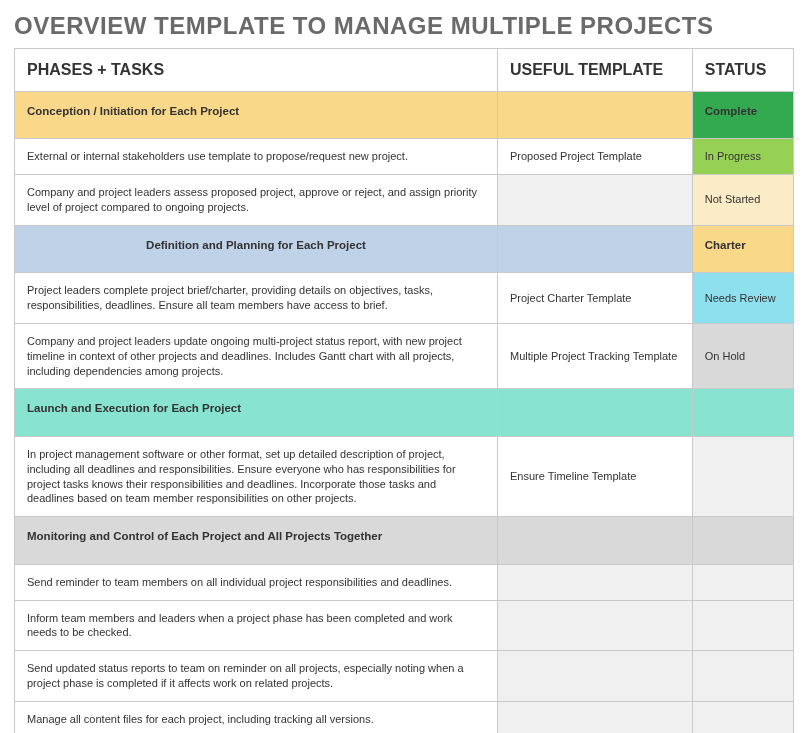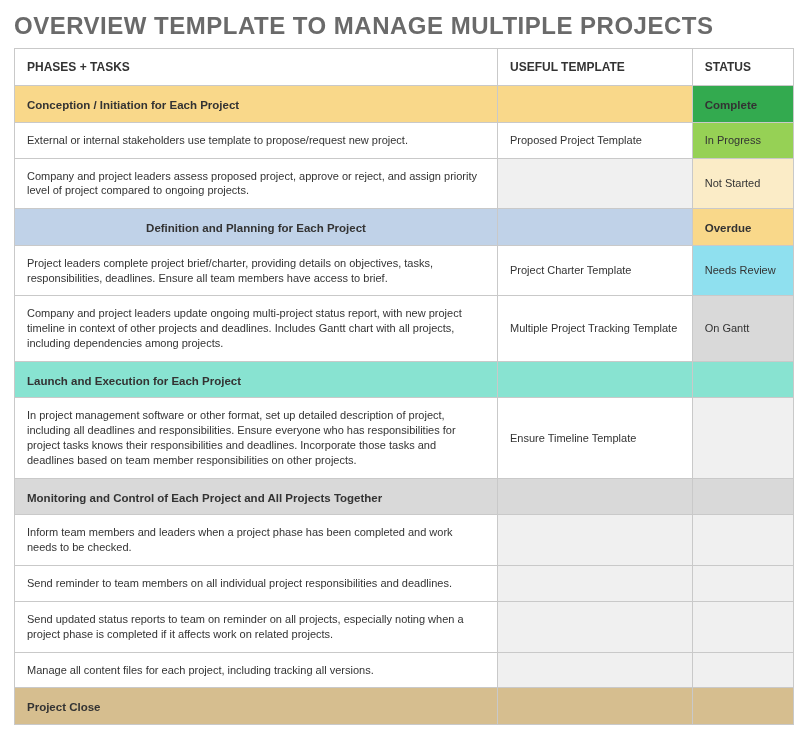--- a/index.html
+++ b/index.html
@@ -29,28 +29,28 @@
     border: 1px solid #c9c9c9;
     padding: 10px 12px;
     text-align: left;
     vertical-align: middle;
     font-size: 11px;
     line-height: 1.35;
   }
   th {
     background: #ffffff;
     font-weight: bold;
-    font-size: 12px;
+    font-size: 16px;
     color: #333;
   }
   .phase-row td {
     font-weight: bold;
     font-size: 11.5px;
     padding-top: 12px;
-    padding-bottom: 8px;
+    padding-bottom: 19px;
   }
   .task-row td.template-cell,
   .task-row td.status-cell,
   .phase-row td.template-cell,
   .phase-row td.status-cell {
     background: #f0f0f0;
   }
   .task-row td.template-cell.has-text {
     background: #ffffff;
   }
@@ -98,54 +98,54 @@
         <td class="status-cell st-inprogress">In Progress</td>
       </tr>
       <tr class="task-row">
         <td>Company and project leaders assess proposed project, approve or reject,  and assign priority level of project compared to ongoing projects.</td>
         <td class="template-cell"></td>
         <td class="status-cell st-notstarted">Not Started</td>
       </tr>
       <tr class="phase-row">
         <td class="bg-blue">Definition and Planning for Each Project</td>
         <td class="template-cell bg-blue"></td>
-        <td class="status-cell st-overdue">Overdue</td>
+        <td class="status-cell st-overdue">Charter</td>
       </tr>
       <tr class="task-row">
         <td>Project leaders complete project brief/charter, providing details on objectives, tasks, responsibilities, deadlines. Ensure all team members have access to brief.</td>
         <td class="template-cell has-text">Project Charter Template</td>
         <td class="status-cell st-review">Needs Review</td>
       </tr>
       <tr class="task-row">
         <td>Company and project leaders update ongoing multi-project status report, with new project timeline in context of other projects and deadlines. Includes Gantt chart with all projects, including dependencies among projects.</td>
         <td class="template-cell has-text">Multiple Project Tracking Template</td>
-        <td class="status-cell st-onhold">On Gantt</td>
+        <td class="status-cell st-onhold">On Hold</td>
       </tr>
       <tr class="phase-row">
         <td class="bg-teal">Launch and Execution for Each Project</td>
         <td class="template-cell bg-teal"></td>
         <td class="status-cell bg-teal"></td>
       </tr>
       <tr class="task-row">
         <td>In project management software or other format, set up detailed description of project, including all deadlines and responsibilities. Ensure everyone who has responsibilities for project tasks knows their responsibilities and deadlines. Incorporate those tasks and deadlines based on team member responsibilities on other projects.</td>
         <td class="template-cell has-text">Ensure Timeline Template</td>
         <td class="status-cell"></td>
       </tr>
       <tr class="phase-row">
         <td class="bg-gray">Monitoring and Control of Each Project and All Projects Together</td>
         <td class="template-cell bg-gray"></td>
         <td class="status-cell bg-gray"></td>
       </tr>
       <tr class="task-row">
-        <td>Inform team members and leaders when a project phase has been completed and work needs to be checked.</td>
+        <td>Send reminder to team members on all individual project responsibilities and deadlines.</td>
         <td class="template-cell"></td>
         <td class="status-cell"></td>
       </tr>
       <tr class="task-row">
-        <td>Send reminder to team members on all individual project responsibilities and deadlines.</td>
+        <td>Inform team members and leaders when a project phase has been completed and work needs to be checked.</td>
         <td class="template-cell"></td>
         <td class="status-cell"></td>
       </tr>
       <tr class="task-row">
         <td>Send updated status reports to team on reminder on all projects, especially noting when a project phase is completed if it affects work on related projects.</td>
         <td class="template-cell"></td>
         <td class="status-cell"></td>
       </tr>
       <tr class="task-row">
         <td>Manage all content files for each project, including tracking all versions.</td>

